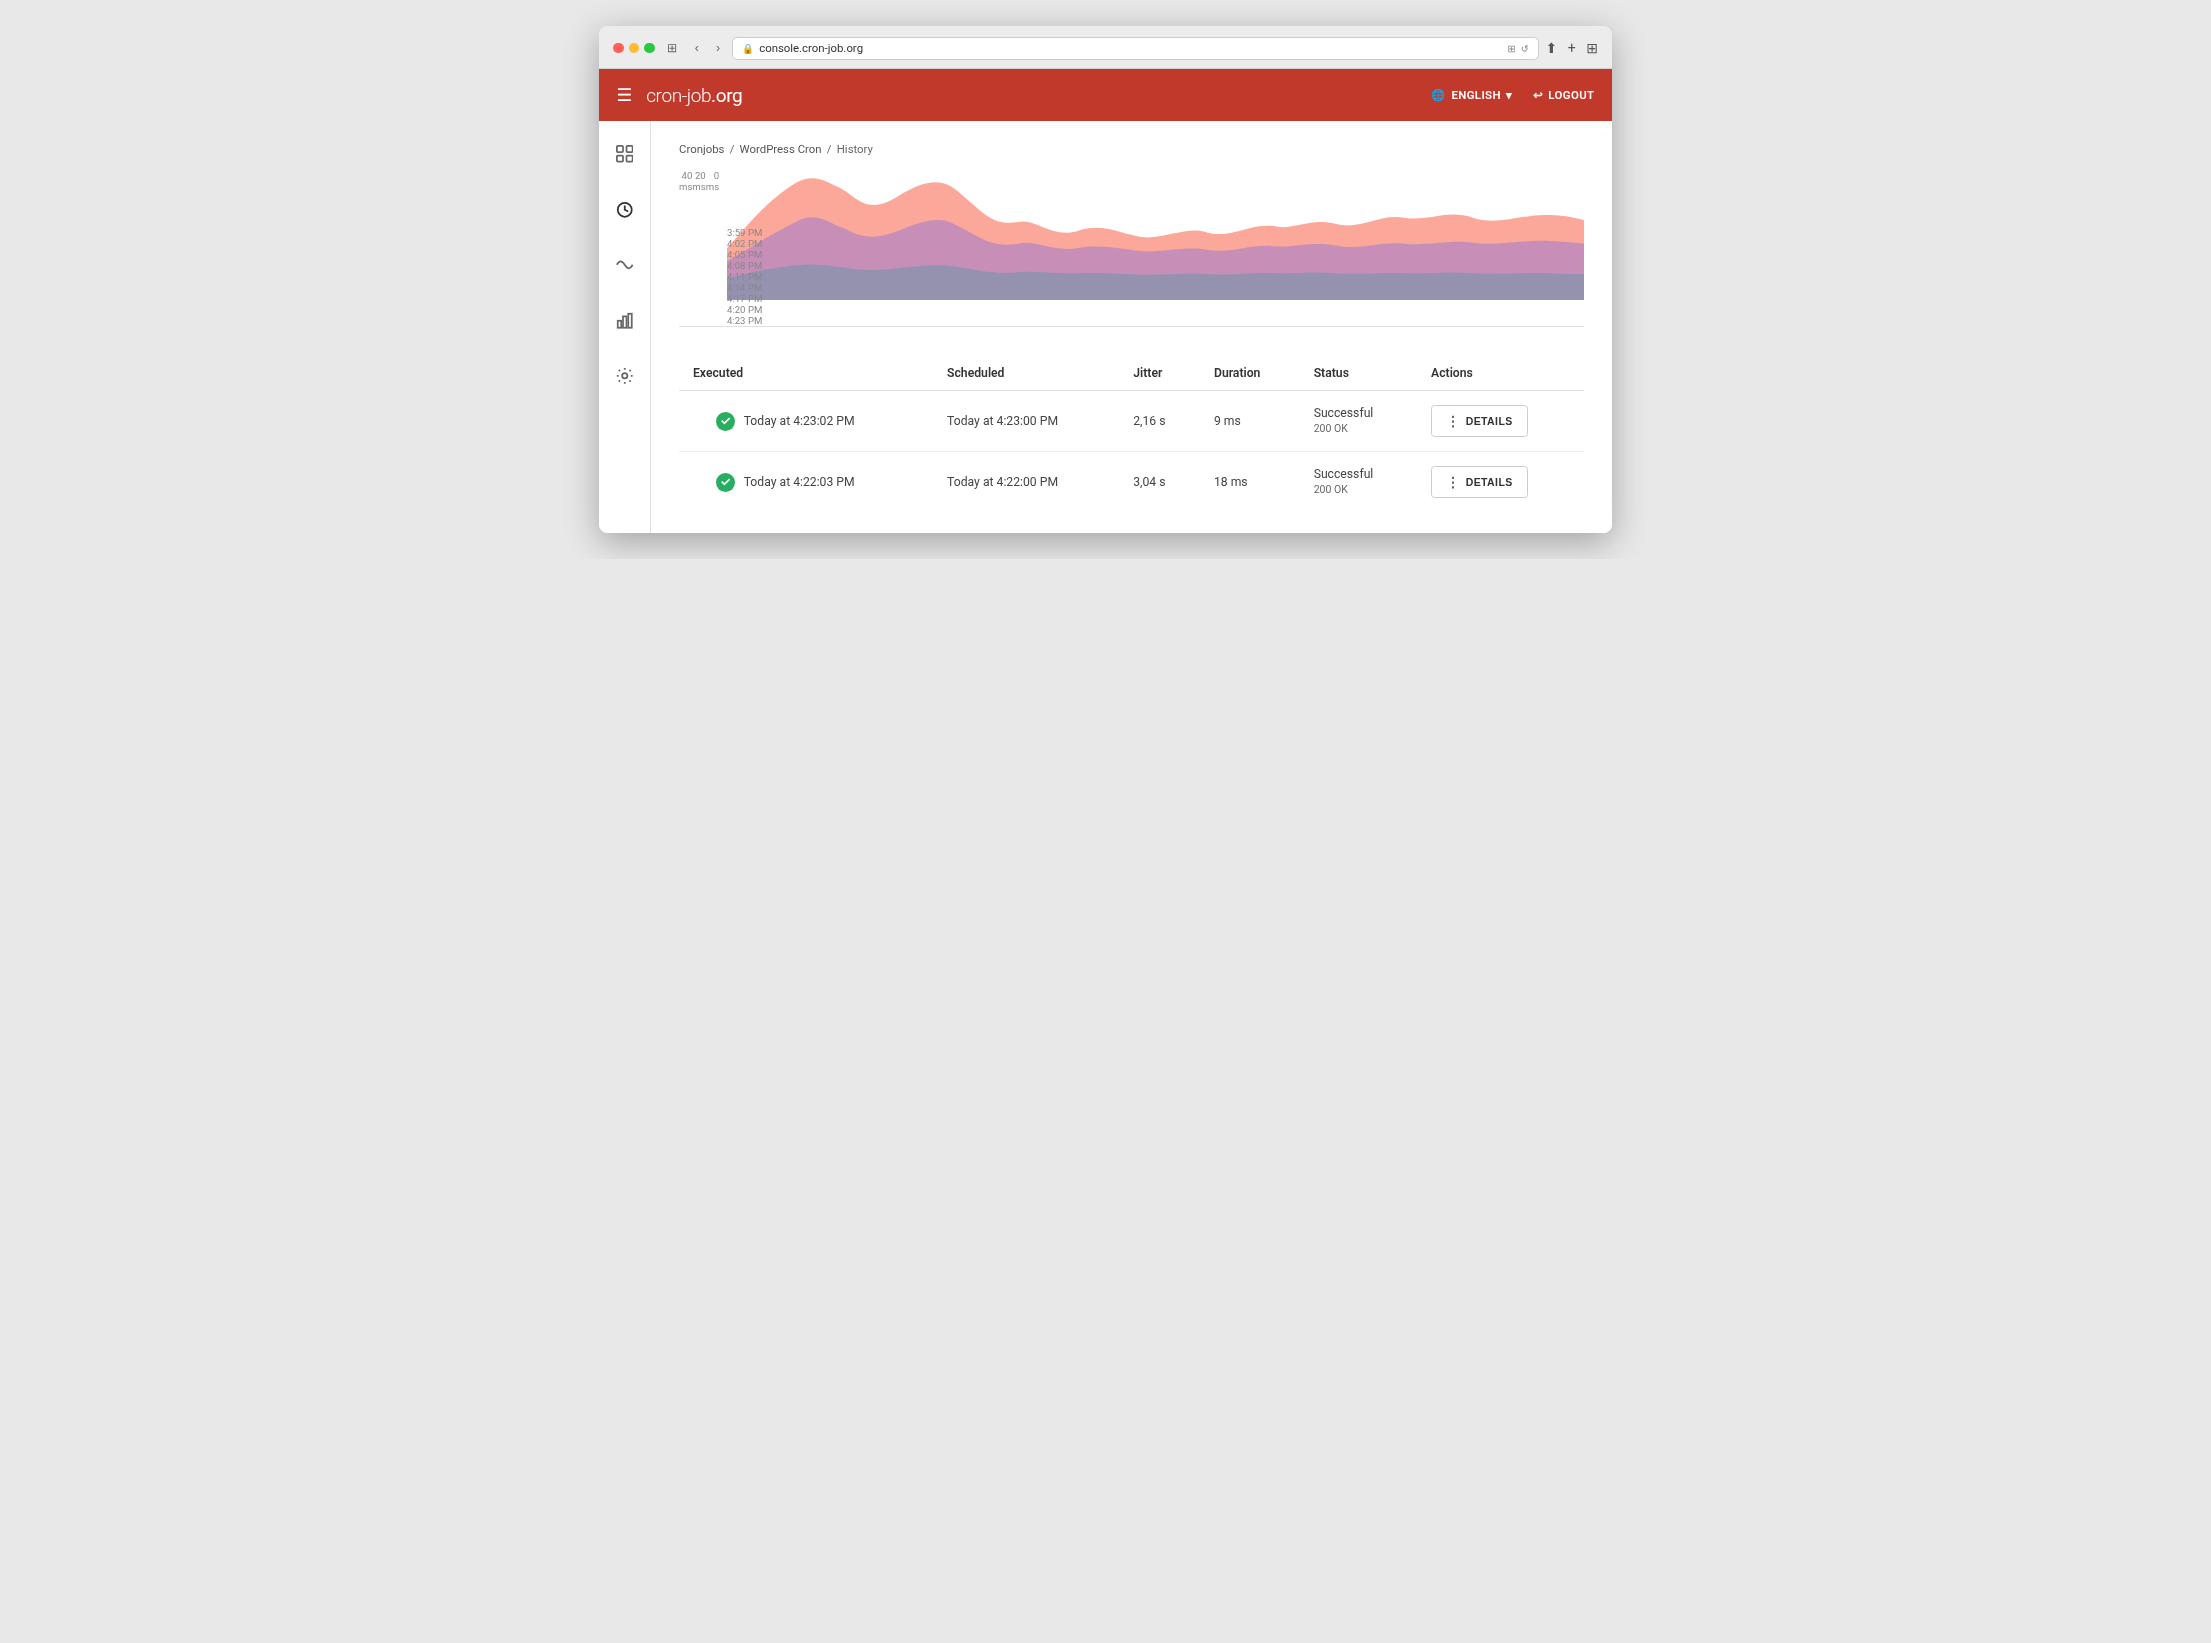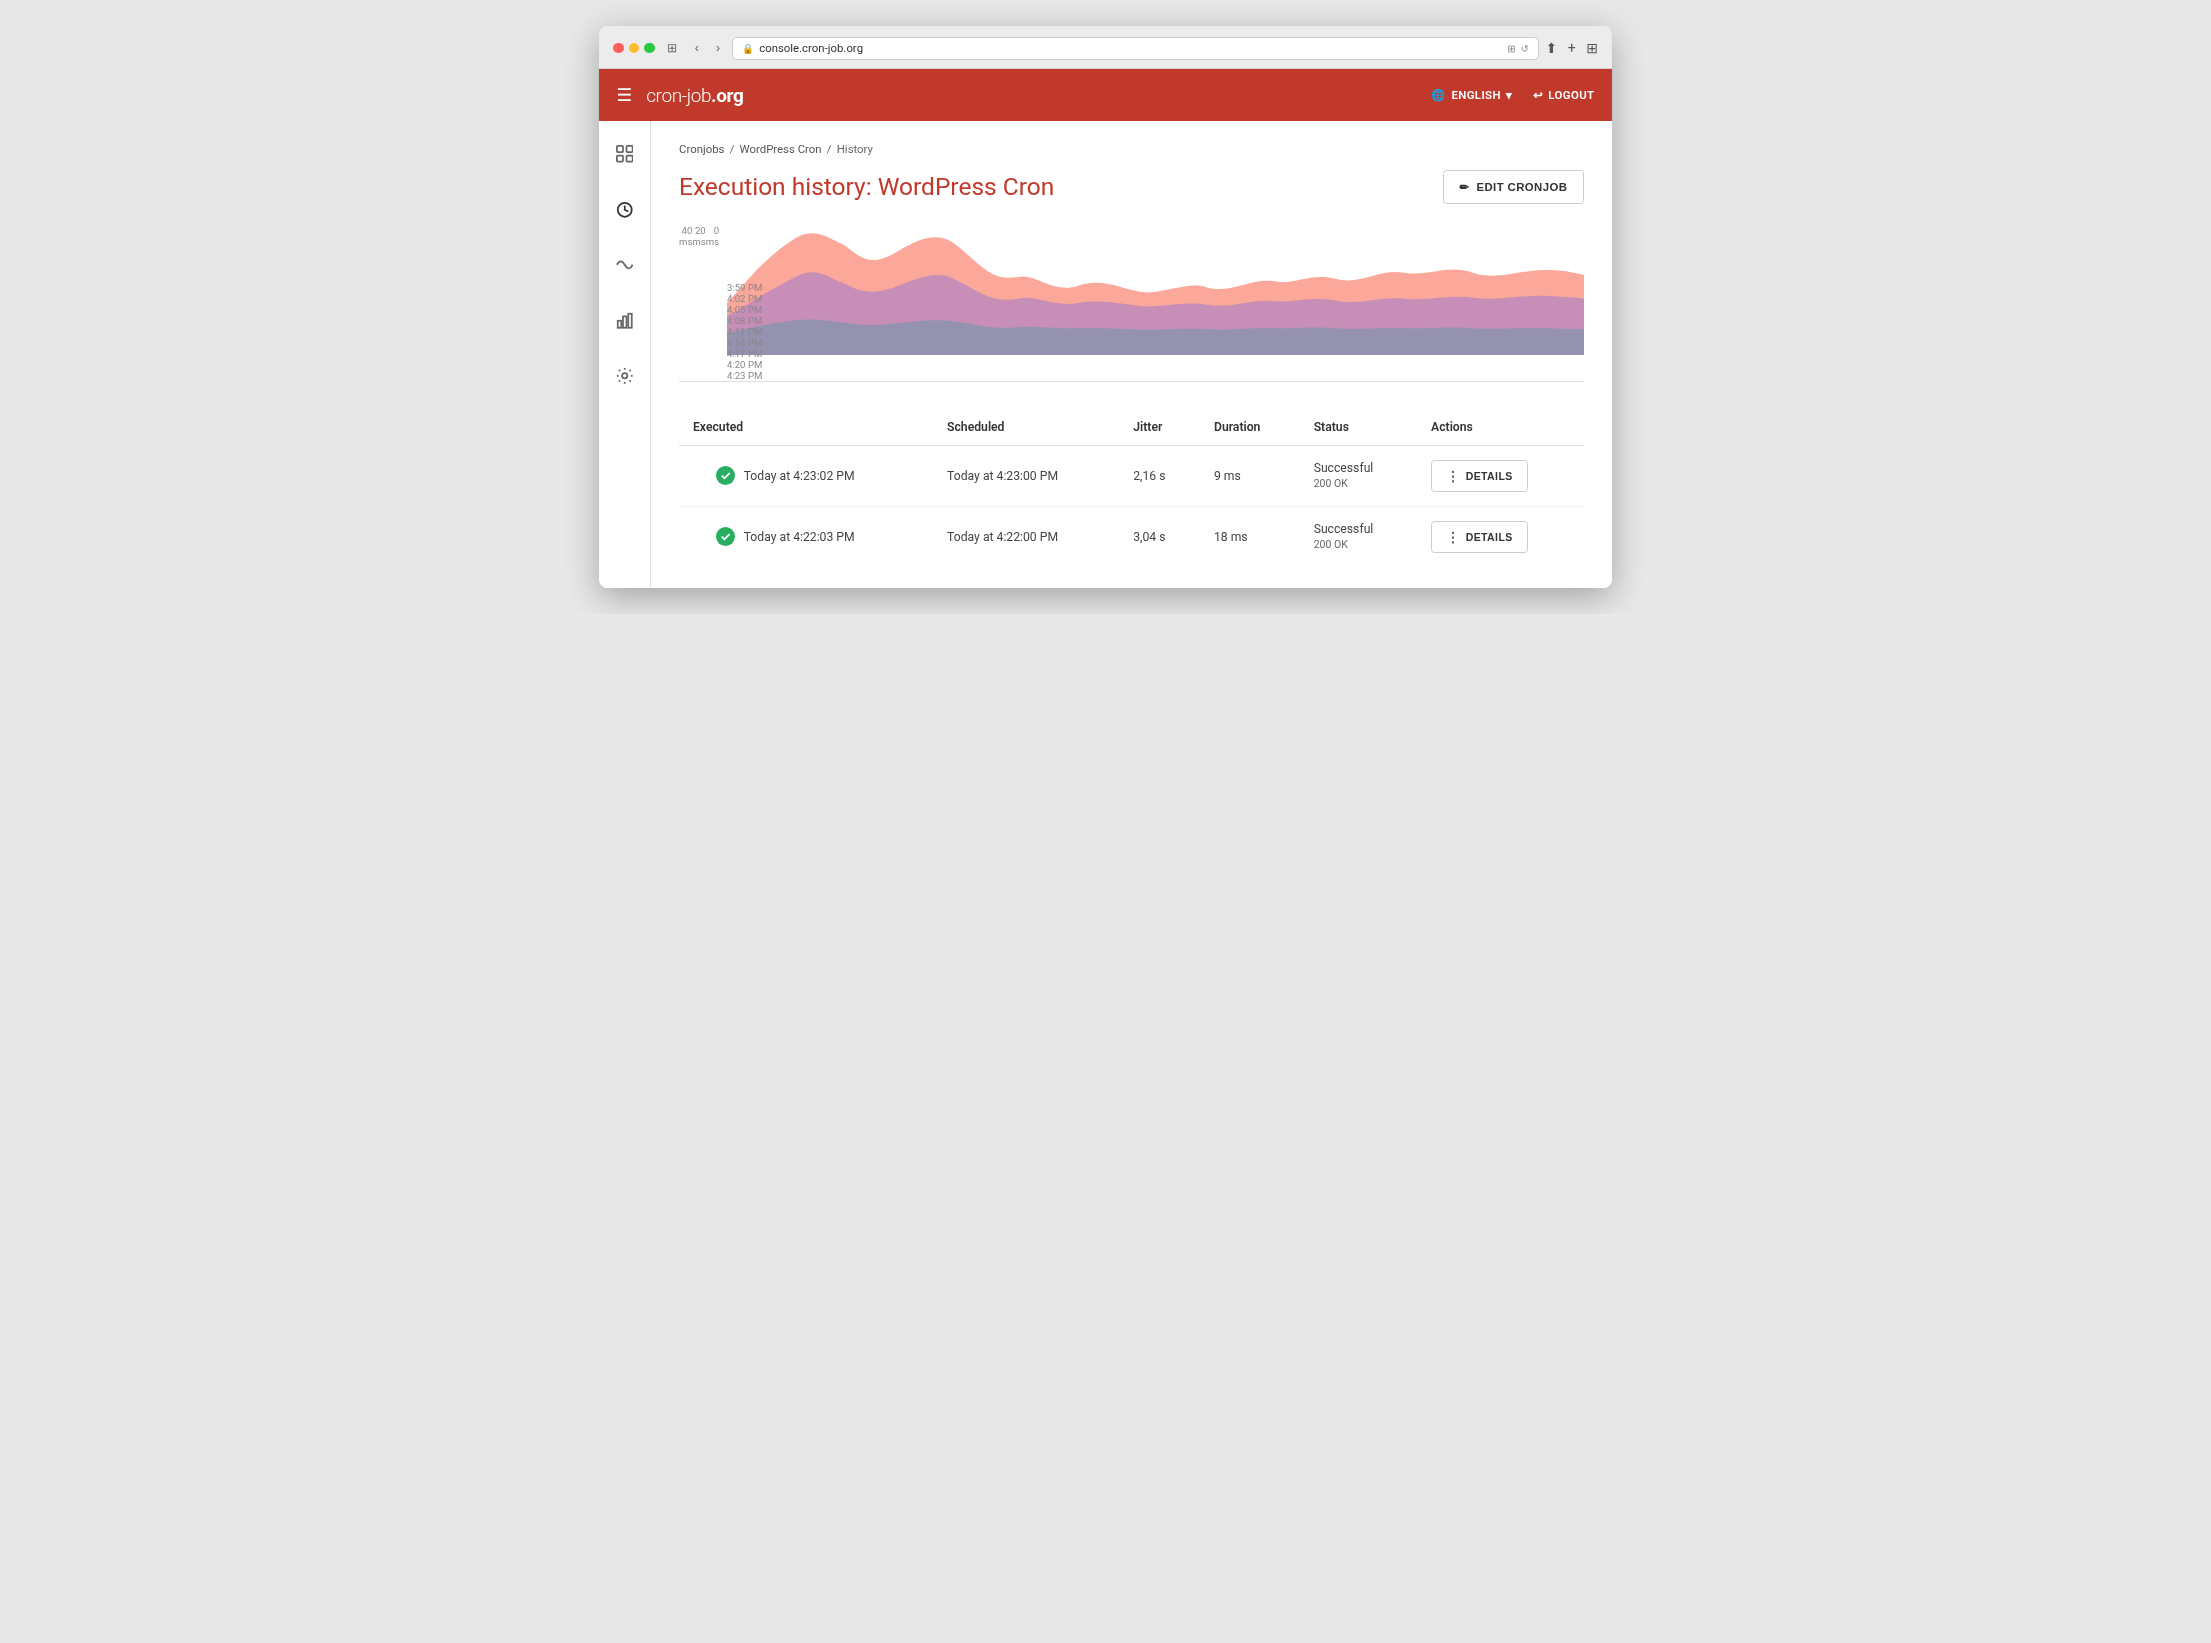--- a/index.html
+++ b/index.html
@@ -58,21 +58,21 @@
       color: white;
       display: flex;
       align-items: center;
       padding: 0 17.5px;
       height: 52px;
       justify-content: space-between;
     }
     .nav-left { display: flex; align-items: center; gap: 14px; }
     .hamburger { font-size: 17.5px; cursor: pointer; }
     .logo { font-size: 19px; font-weight: 300; letter-spacing: -0.4px; }
-    .logo strong { font-weight: 700; margin-top: 36px; }
+    .logo strong { font-weight: 400; margin-top: 36px; }
     .nav-right { display: flex; align-items: center; gap: 21px; }
     .nav-right-item { display: flex; align-items: center; gap: 5.2px; font-size: 11.4px; font-weight: 600; letter-spacing: 0.4px; cursor: pointer; }
 
     
     .sidebar {
       width: 52px;
       background: white;
       border-right: 0.9px solid #e0e0e0;
       display: flex;
       flex-direction: column;
@@ -334,27 +334,20 @@
       <div class="main-content">
 
         <div class="breadcrumb">
           <a href="#">Cronjobs</a>
           <span>/</span>
           <a href="#">WordPress Cron</a>
           <span>/</span>
           <span>History</span>
         </div>
 
-        <div class="page-header">
-          <h1 class="page-title">Execution history: WordPress Cron</h1>
-          <button class="edit-btn">
-            <span>✏</span>
-            <span>EDIT CRONJOB</span>
-          </button>
-        </div>
 
         <div class="chart-container">
           <div class="chart-y-labels">
             <span>40 ms</span>
             <span>20 ms</span>
             <span>0 ms</span>
           </div>
           <div class="chart-area">
             <svg width="100%" height="100%" viewBox="0 0 1000 150" preserveAspectRatio="none">
 

